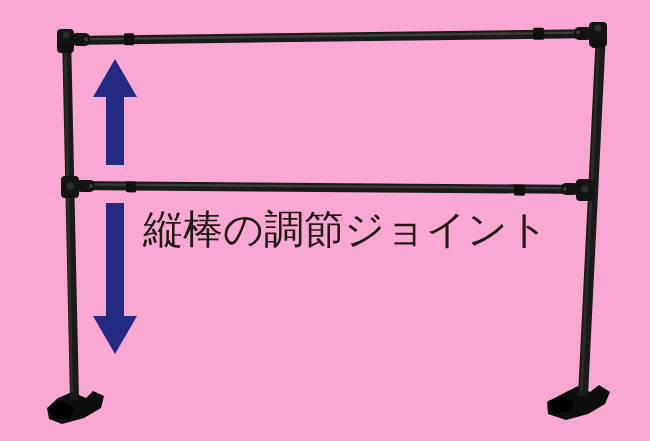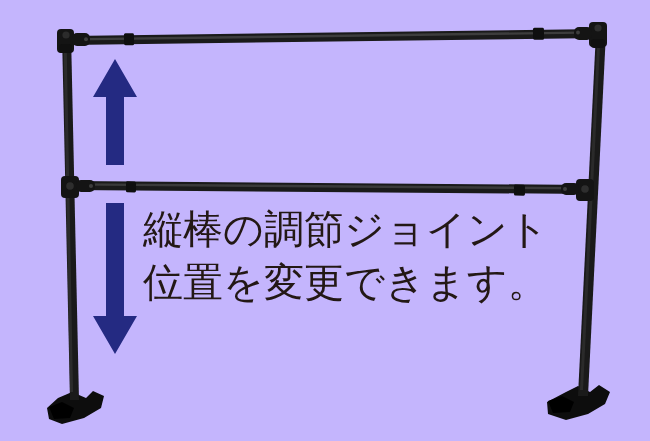--- a/index.html
+++ b/index.html
@@ -4,21 +4,21 @@
 <style>
   html, body {
     margin: 0;
     padding: 0;
     background: #ffffff;
   }
   #stage {
     position: relative;
     width: 650px;
     height: 441px;
-    background: #c4b5fd;
+    background: #f9a8d4;
     overflow: hidden;
     font-family: "DejaVu Sans", "Liberation Sans", sans-serif;
   }
   #rack-svg {
     position: absolute;
     left: 0;
     top: 0;
     width: 650px;
     height: 441px;
   }
@@ -125,16 +125,15 @@
     </g>
 
     <g>
       <path d="M106 203 L124 203 L124 316 L137 316 L115 354 L93 316 L106 316 Z" fill="#242a82"></path>
     </g>
 
   </svg>
 
   <div id="caption">
     <span class="caption-line">縦棒の調節ジョイント</span>
-    <span class="caption-line">位置を変更できます。</span>
   </div>
 
 </div>
 
 </body></html>

